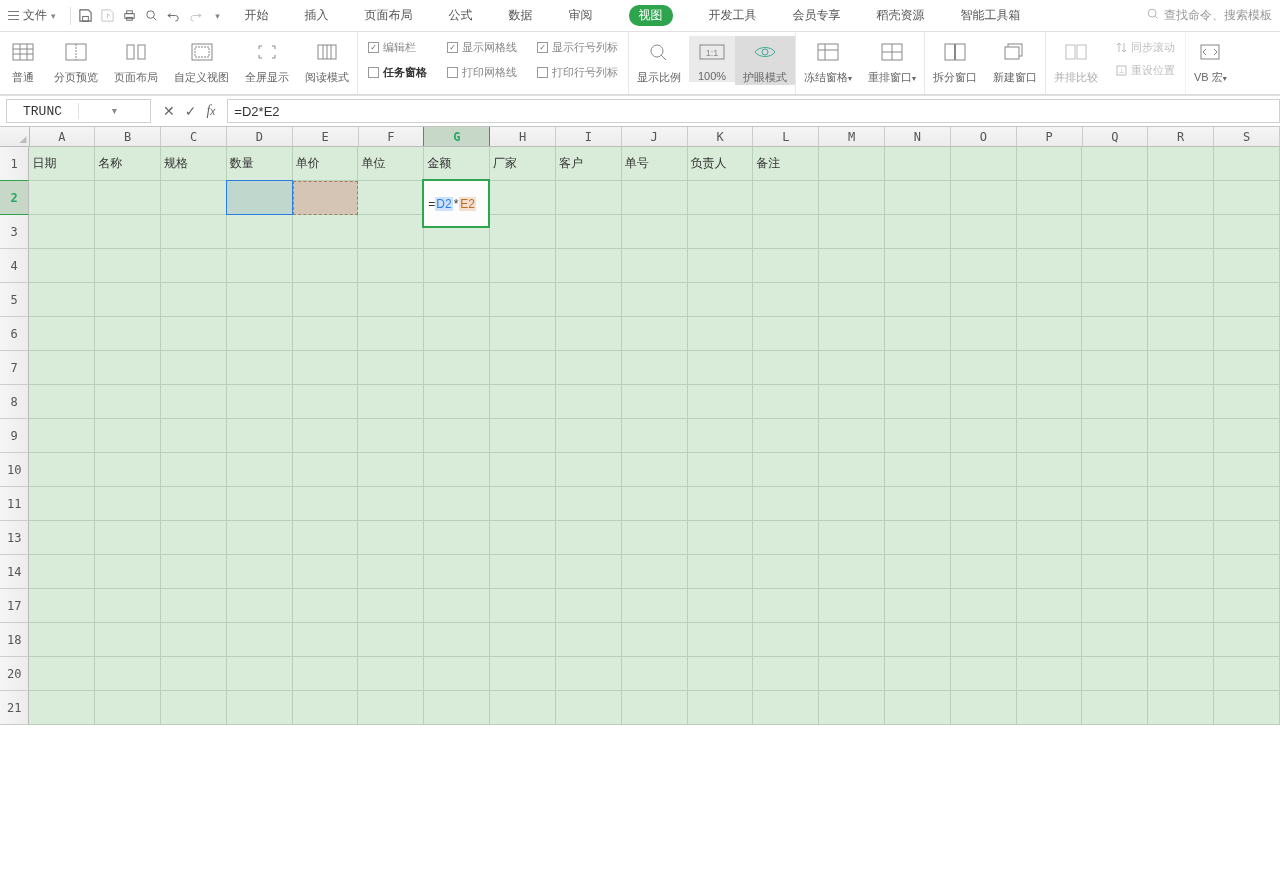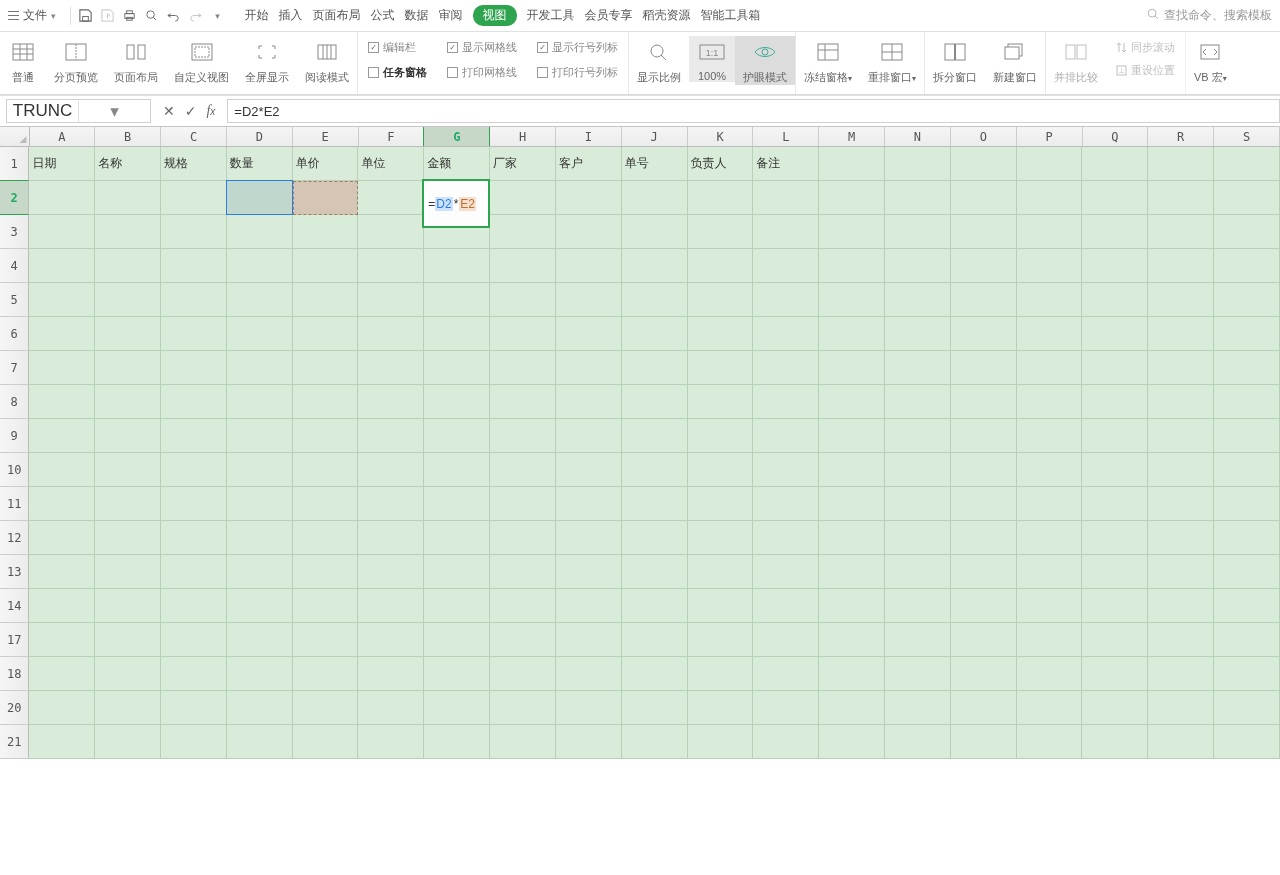--- a/index.html
+++ b/index.html
@@ -6,41 +6,41 @@
 body { background: #fff; font-size: 12px; color: #555; width: 1280px; height: 875px; overflow: hidden; }
 
 
 .top-menu { height: 32px; display: flex; align-items: center; background: #fff; border-bottom: 1px solid #e0e0e0; padding: 14px 8px; }
 .file-btn { display: flex; align-items: center; gap: 4px; margin-right: 10px; cursor: pointer; }
 .file-btn .hamburger { display: inline-block; width: 11px; height: 9px; background: linear-gradient(#777 0 1px, transparent 1px 4px, #777 4px 5px, transparent 5px 8px, #777 8px 9px); }
 .file-btn .chev { font-size: 9px; color: #888; }
 .icon-btn { width: 22px; height: 22px; display: flex; align-items: center; justify-content: center; cursor: pointer; color: #666; }
 .icon-btn.disabled { opacity: 0.4; }
 .menu-sep { width: 1px; height: 18px; background: #ddd; margin: 0 4px; }
-.menu-tabs { display: flex; gap: 10px; margin-left: 16px; }
+.menu-tabs { display: flex; gap: 36px; margin-left: 16px; }
 .menu-tab { cursor: pointer; padding: 2px 0; color: #555; }
 .menu-tab.active { background: #2ea44f; color: #fff; padding: 2px 10px; border-radius: 10px; }
 .search-area { margin-left: auto; display: flex; align-items: flex-start; gap: 4px; color: #999; }
 
 
 .ribbon { height: 63px; background: #fff; display: flex; align-items: stretch; border-bottom: 1px solid #dadada; }
 .ribbon-group { display: flex; align-items: flex-start; padding: 4px 0; border-right: 1px solid #e8e8e8; }
 .ribbon-item { display: flex; flex-direction: column; align-items: center; justify-content: flex-start; padding: 2px 8px 0 8px; cursor: pointer; min-width: 46px; }
 .ribbon-item .ric { height: 28px; display: flex; align-items: center; justify-content: center; }
 .ribbon-item .rlbl { font-size: 11px; color: #666; margin-top: 4px; white-space: nowrap; }
 .ribbon-item.active { background: #eaeaea; }
 .ribbon-item.active2 { background: #dcdcdc; }
 .chk-col { display: flex; flex-direction: column; justify-content: center; gap: 10px; padding: 4px 10px; }
 .chk { display: flex; align-items: center; gap: 4px; color: #888; font-size: 11px; cursor: pointer; }
 .chk .box { width: 11px; height: 11px; border: 1px solid #999; display: inline-flex; align-items: center; justify-content: center; font-size: 8px; color: #666; }
 
 
 .formula-row { height: 32px; display: flex; align-items: center; border-top: 1px solid #e0e0e0; border-bottom: 1px solid #c5c5c5; background: #fff; }
 .name-box { width: 145px; height: 24px; border: 1px solid #d0d0d0; margin-left: 6px; display: flex; align-items: center; }
-.name-box span { flex: 1; text-align: center; font-family: Liberation Sans, sans-serif; font-size: 17px; color: #333; }
+.name-box span { flex: 1; text-align: center; font-family: Liberation Mono, monospace; font-size: 13px; color: #333; }
 .name-box .dd { width: 16px; text-align: center; color: #888; border-left: 1px solid #e0e0e0; }
 .fb-btns { display: flex; align-items: center; gap: 10px; padding: 0 12px; }
 .fb-btn { cursor: pointer; color: #666; font-size: 14px; }
 .fx { font-style: italic; font-family: "Times New Roman", serif; }
 .formula-input { flex: 1; height: 24px; border: 1px solid #d0d0d0; padding: 0 6px; display: flex; align-items: center; font-family: Consolas, monospace; font-size: 13px; color: #333; }
 
 
 .sheet-wrap { position: relative; }
 .col-headers { display: flex; height: 20px; background: linear-gradient(#f5f5f5,#ececec); border-bottom: 1px solid #bbb; }
 .corner { width: 30px; border-right: 1px solid #bbb; display: flex; align-items: flex-end; justify-content: flex-end; padding: 0 2px 2px 0; color: #bbb; font-size: 9px; }
@@ -600,42 +600,20 @@
         <div class="cell"></div>
         <div class="cell"></div>
         <div class="cell"></div>
         <div class="cell"></div>
         <div class="cell"></div>
         <div class="cell"></div>
         <div class="cell"></div>
         <div class="cell"></div>
       </div>
       <div class="row">
-        <div class="rh">12</div>
-        <div class="cell"></div>
-        <div class="cell"></div>
-        <div class="cell"></div>
-        <div class="cell"></div>
-        <div class="cell"></div>
-        <div class="cell"></div>
-        <div class="cell"></div>
-        <div class="cell"></div>
-        <div class="cell"></div>
-        <div class="cell"></div>
-        <div class="cell"></div>
-        <div class="cell"></div>
-        <div class="cell"></div>
-        <div class="cell"></div>
-        <div class="cell"></div>
-        <div class="cell"></div>
-        <div class="cell"></div>
-        <div class="cell"></div>
-        <div class="cell"></div>
-      </div>
-      <div class="row">
         <div class="rh">13</div>
         <div class="cell"></div>
         <div class="cell"></div>
         <div class="cell"></div>
         <div class="cell"></div>
         <div class="cell"></div>
         <div class="cell"></div>
         <div class="cell"></div>
         <div class="cell"></div>
         <div class="cell"></div>

